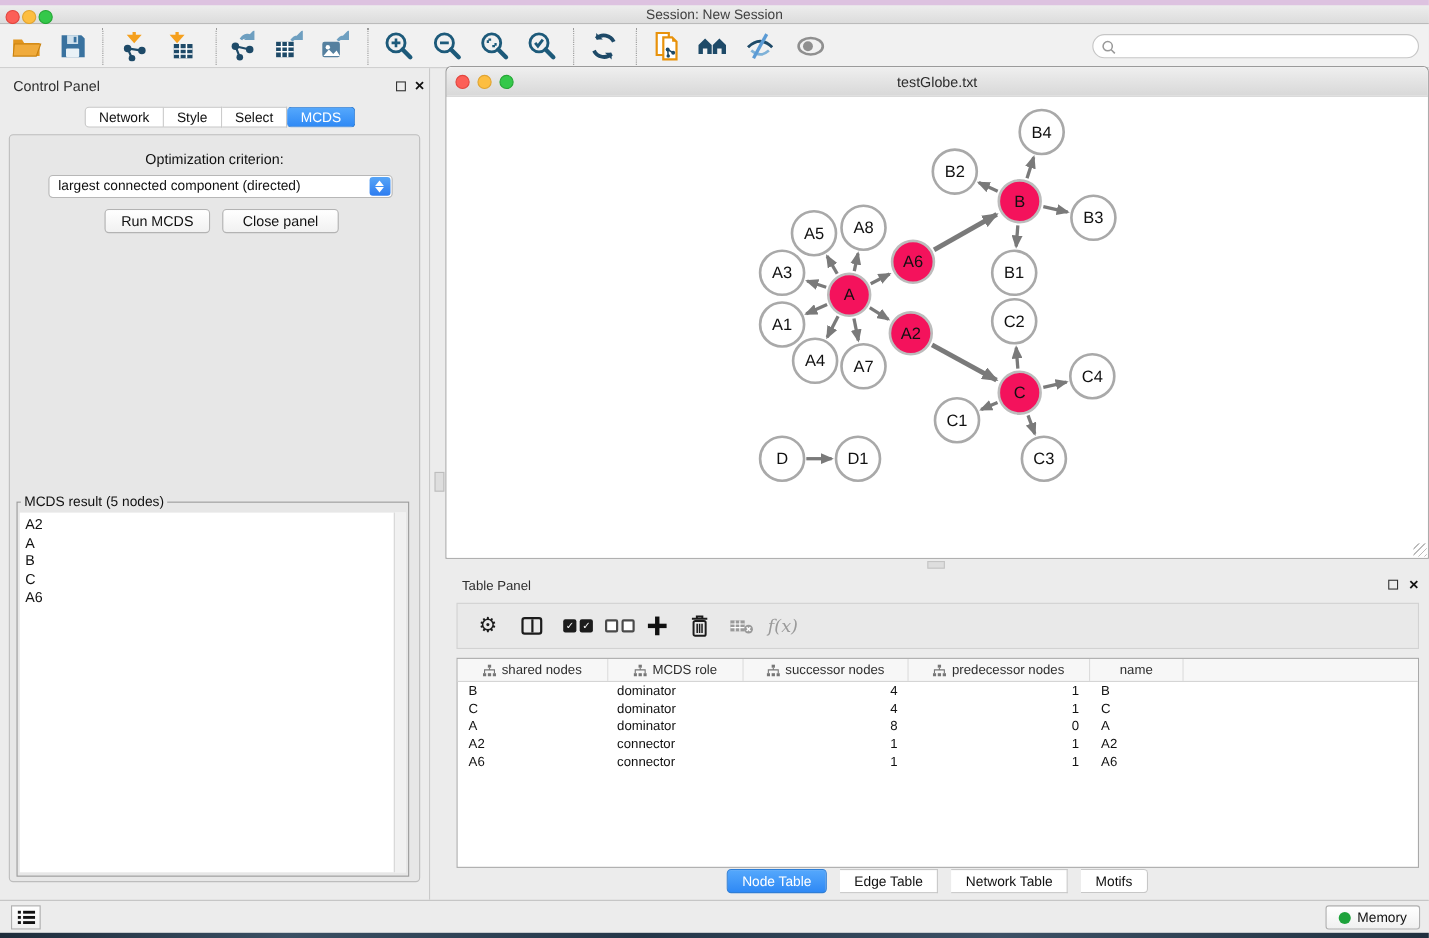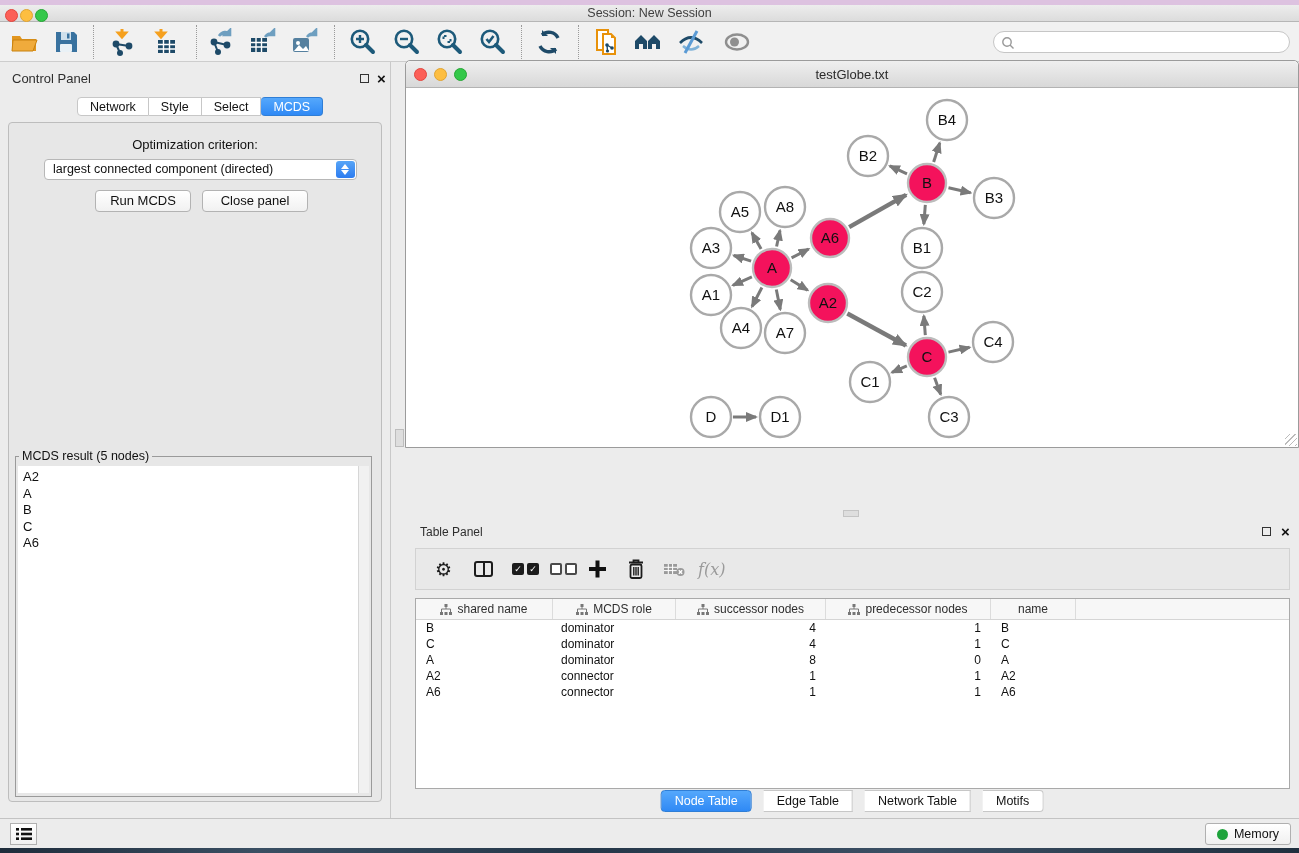--- a/index.html
+++ b/index.html
@@ -72,21 +72,21 @@
   .mcds-item { font-size:13px; color:#111; line-height:16.5px; padding-left:5px; }
   #mcds-items { padding-top:3px; }
 
   
   #v-divider-handle { position:absolute; left:395px; top:429px; width:9px; height:18px;
     background:#dedede; border:1px solid #bdbdbd; }
   #h-divider-handle { position:absolute; left:843px; top:510px; width:16px; height:7px;
     background:#dedede; border:1px solid #c4c4c4; }
 
   
-  #net-window { position:absolute; left:405px; top:60px; width:894px; height:388px;
+  #net-window { position:absolute; left:405px; top:60px; width:894px; height:448px;
     border:1px solid #9b9b9b; border-radius:5px 5px 0 0; background:#fff; }
   #net-titlebar { position:absolute; left:0; top:0; right:0; height:27px;
     background:linear-gradient(#efefef,#d8d8d8); border-bottom:1px solid #b3b3b3;
     border-radius:5px 5px 0 0; }
   #net-titlebar .tl { top:7px; }
   #net-titlebar .tl.red { left:8px; } #net-titlebar .tl.yel { left:28px; }
   #net-titlebar .tl.grn { left:48px; }
   #net-title { position:absolute; left:0; right:0; top:6px; text-align:center;
     font-size:13px; color:#2b2b2b; }
   #net-canvas { position:absolute; left:0; top:27px; right:0; bottom:0; background:#fff; }
@@ -497,21 +497,21 @@
     <div id="tbl-head">
         <div class="tr">
           <div class="th">
             <svg width="12" height="11" viewBox="0 0 12 11">
               <rect x="4.5" y="0" width="3" height="3" fill="#777"></rect>
               <path d="M6 3v2M1.5 8V5h9v3" stroke="#777" fill="none" stroke-width="1"></path>
               <rect x="0" y="8" width="3" height="3" fill="#777"></rect>
               <rect x="4.5" y="8" width="3" height="3" fill="#777"></rect>
               <rect x="9" y="8" width="3" height="3" fill="#777"></rect>
             </svg>
-            <span>shared name</span>
+            <span>shared nodes</span>
           </div>
           <div class="th">
             <svg width="12" height="11" viewBox="0 0 12 11">
               <rect x="4.5" y="0" width="3" height="3" fill="#777"></rect>
               <path d="M6 3v2M1.5 8V5h9v3" stroke="#777" fill="none" stroke-width="1"></path>
               <rect x="0" y="8" width="3" height="3" fill="#777"></rect>
               <rect x="4.5" y="8" width="3" height="3" fill="#777"></rect>
               <rect x="9" y="8" width="3" height="3" fill="#777"></rect>
             </svg>
             <span>MCDS role</span>

